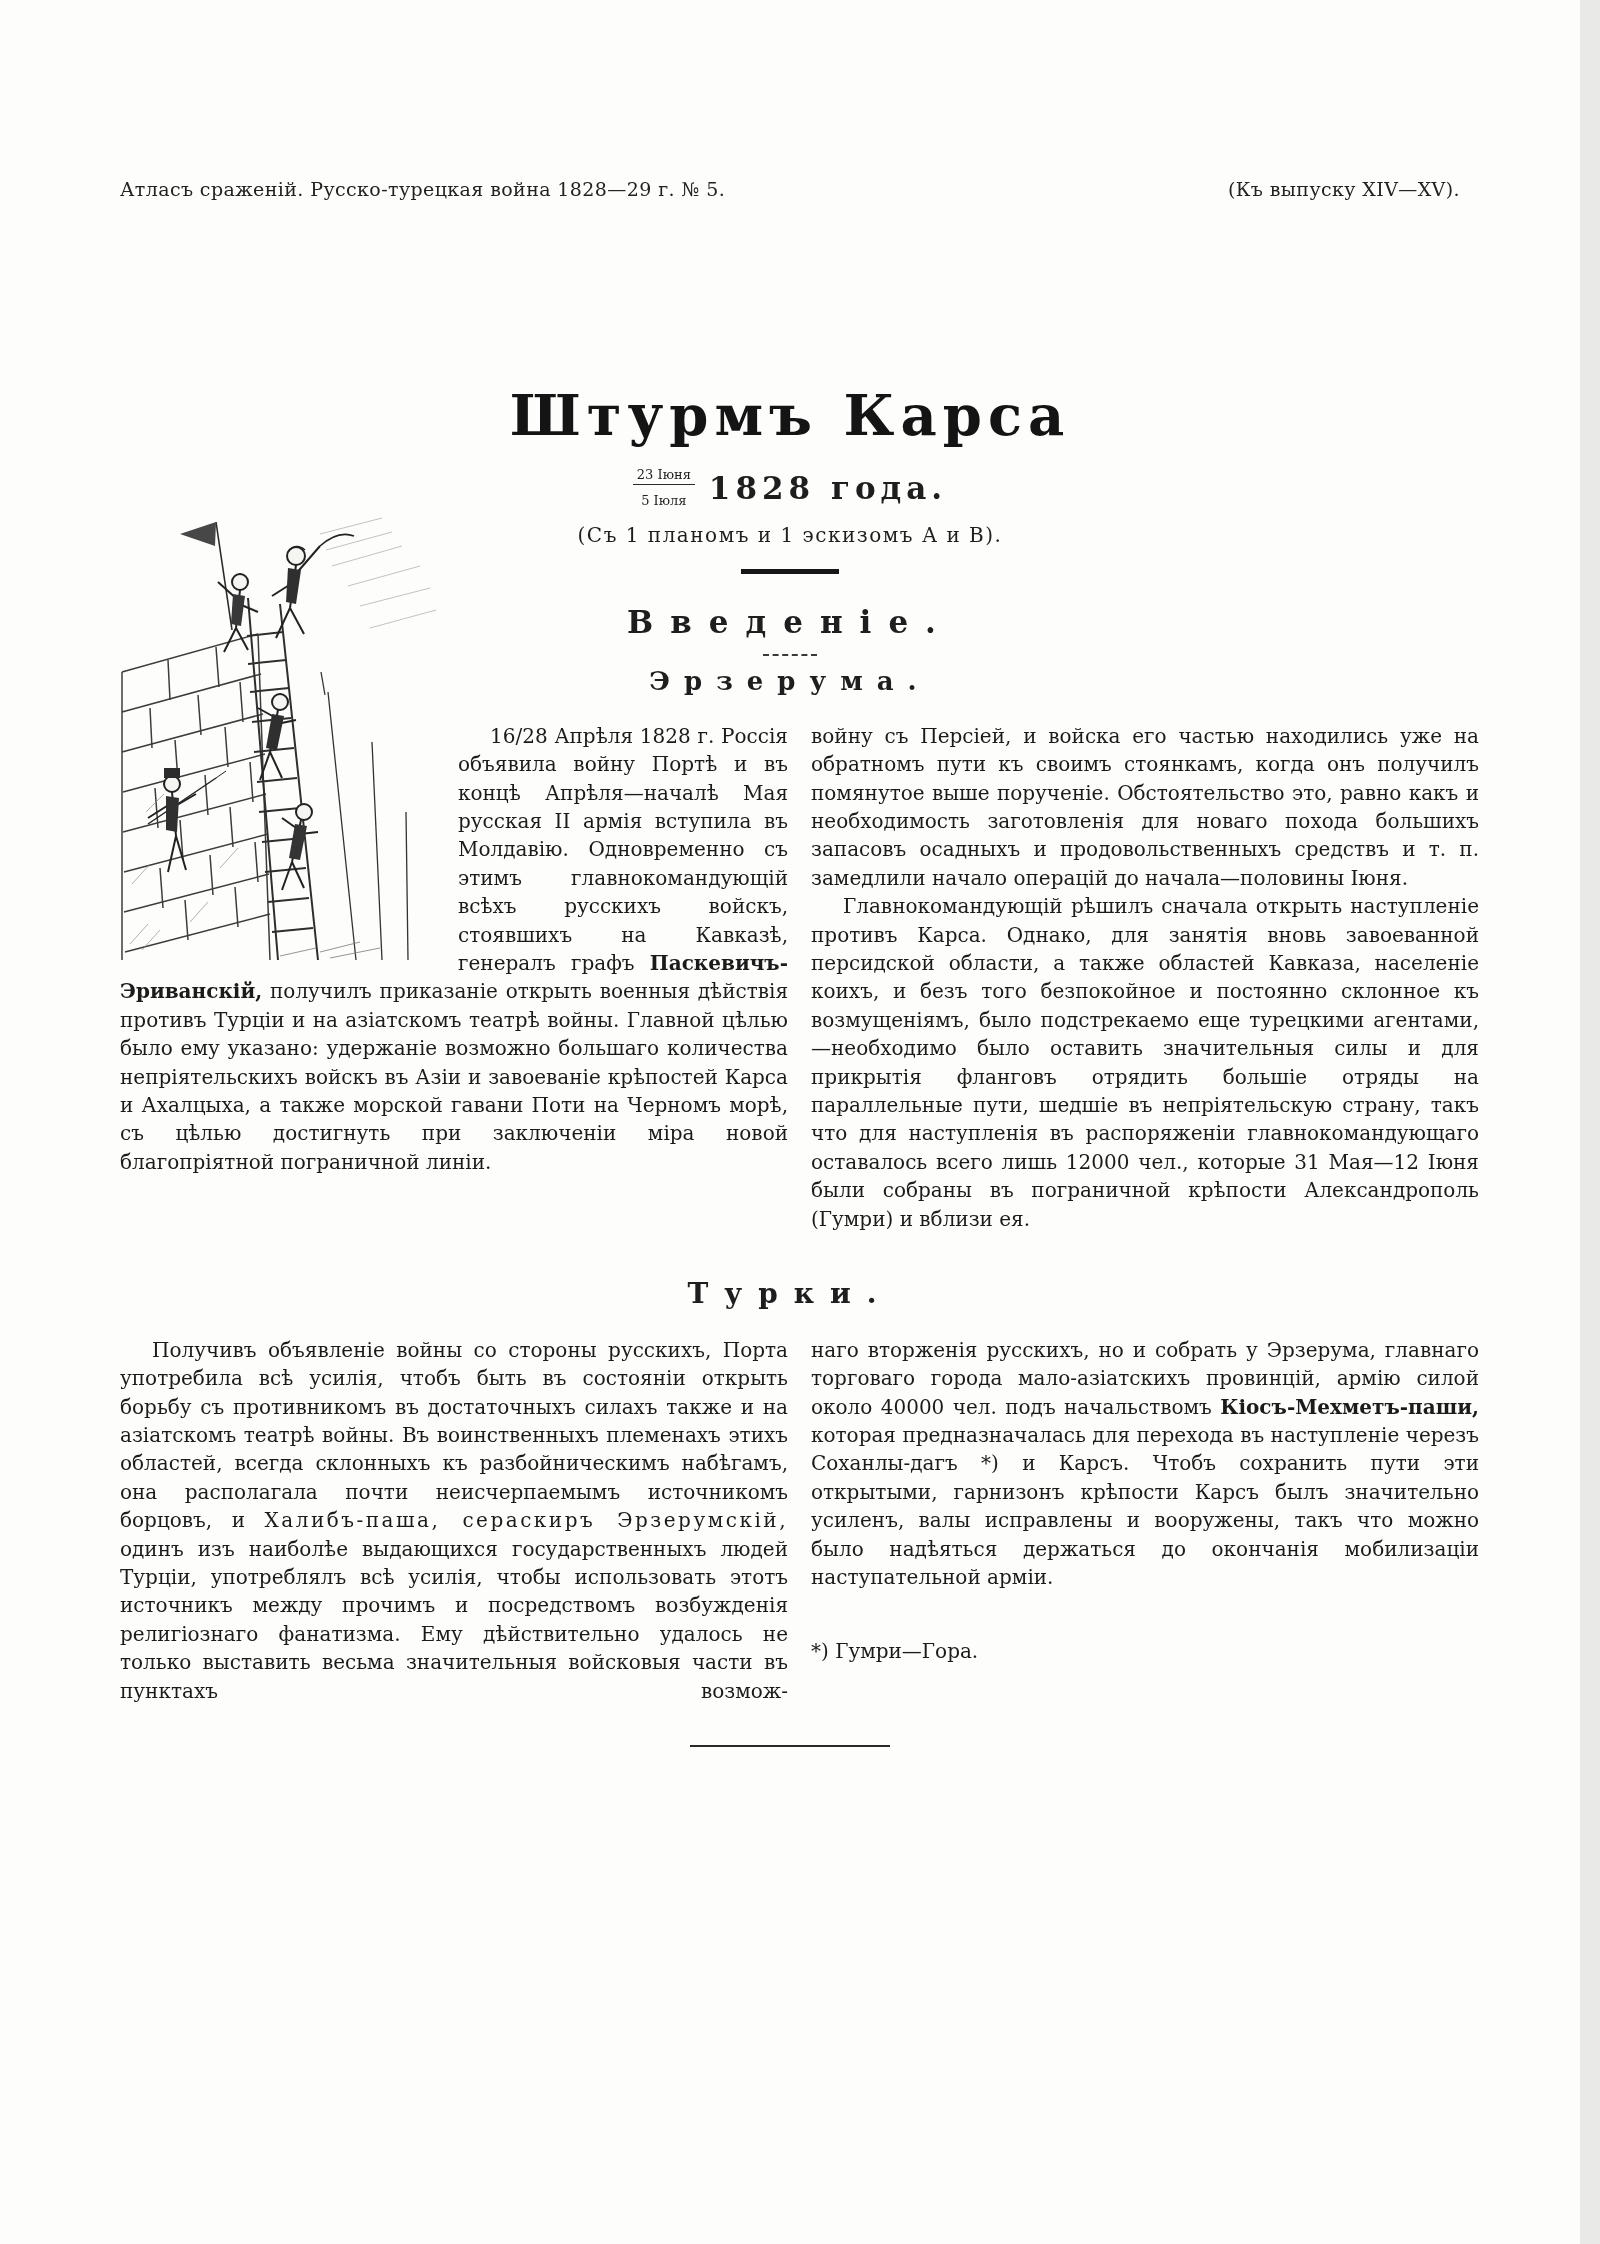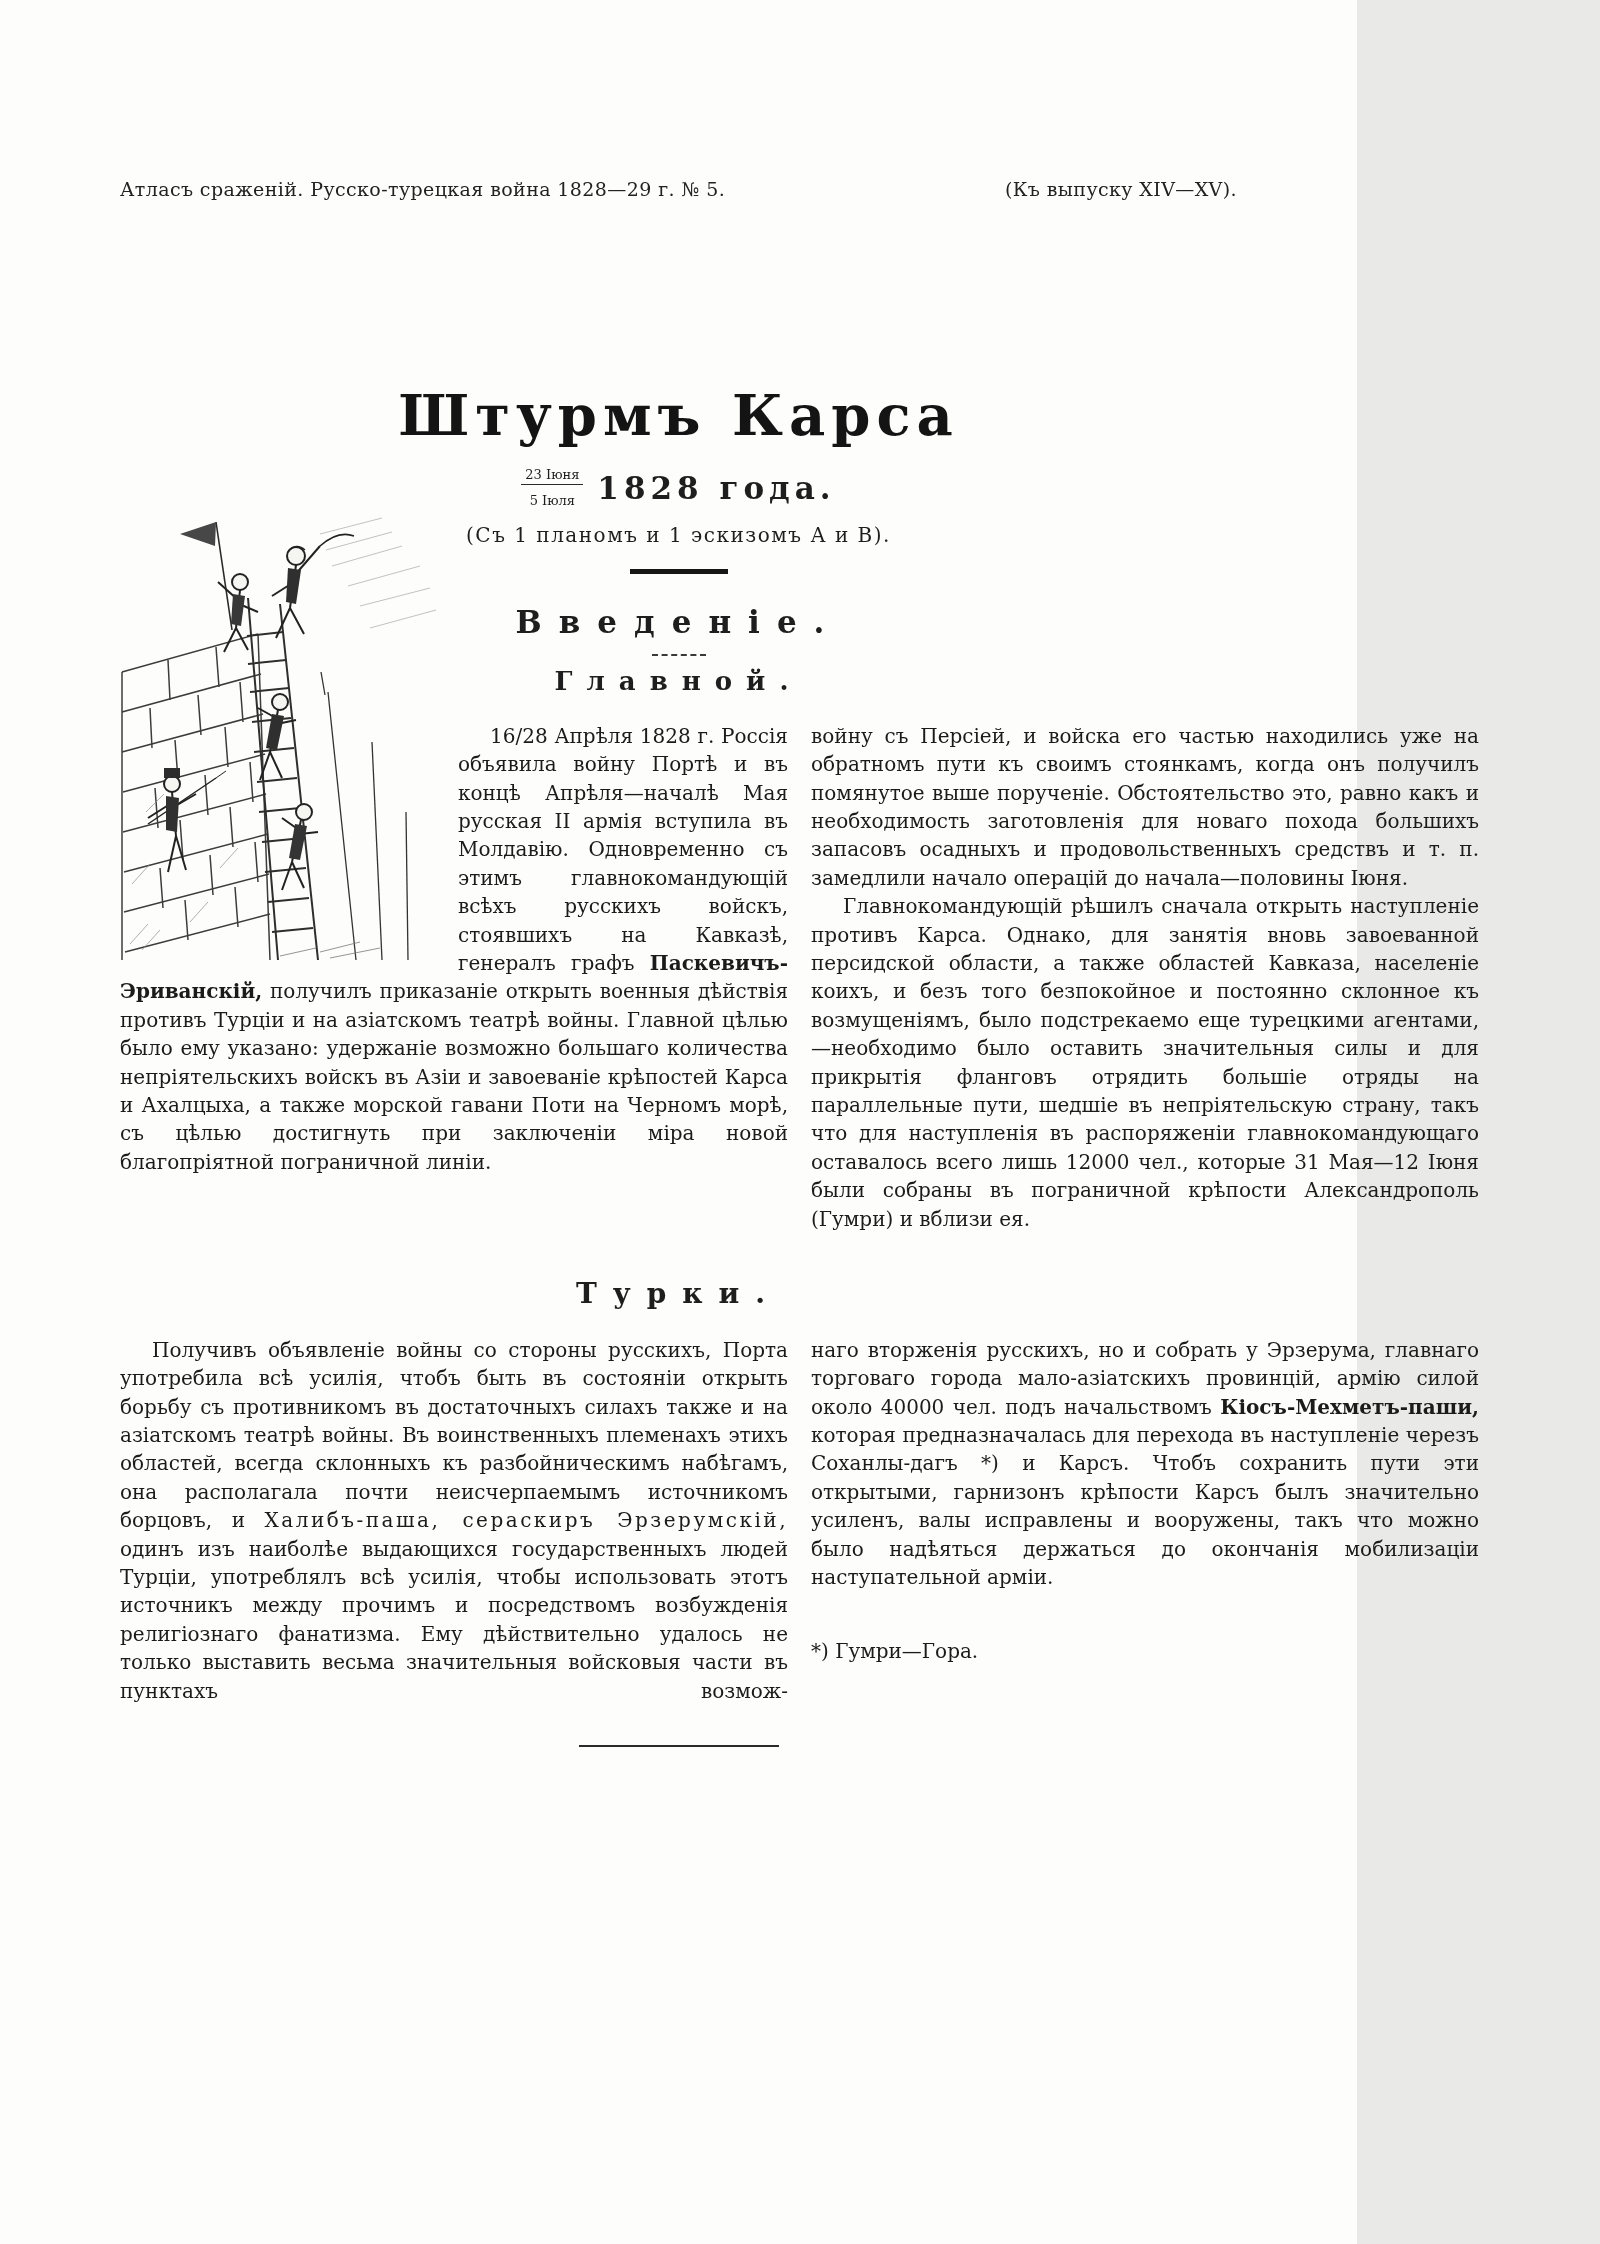--- a/index.html
+++ b/index.html
@@ -4,21 +4,21 @@
 <style>
   * { margin:0; padding:0; box-sizing:border-box; }
   html, body { width:1600px; height:2244px; }
   body {
     background:#e9e9e7;
     font-family:"DejaVu Serif","Liberation Serif",serif;
     color:#1e1e1e;
   }
   .page {
     position:relative;
-    width:1357px; height:2244px;
+    width:1580px; height:2244px;
     background:#fdfdfb;
     padding:178px 120px 0 120px;
   }
   
   .page-header {
     display:flex; justify-content:space-between; align-items:baseline;
     font-size:19px; letter-spacing:0.4px; color:#222;
   }
   
   .title-block { text-align:center; margin-top:182px; }
@@ -87,21 +87,21 @@
         <span class="frac-bottom">5 Іюля</span>
       </span>
       <span class="title-year">1828 года.</span>
     </div>
     <div class="title-note">(Съ 1 планомъ и 1 эскизомъ А и В).</div>
     <div class="thick-rule"></div>
   </section>
 
   <h2 class="sec-intro">Введеніе.</h2>
   <div class="ornament"></div>
-  <h3 class="sec-sub">Главной.</h3>
+  <h3 class="sec-sub">Эрзерума.</h3>
 
   <section class="columns">
     <div class="col">
       <div class="illus-wrap">
         <svg viewBox="0 0 322 448" xmlns="http://www.w3.org/2000/svg">
 
           <g stroke="#b2b2b0" stroke-width="0.8">
             <line x1="200" y1="22" x2="262" y2="6"></line>
             <line x1="206" y1="38" x2="272" y2="20"></line>
             <line x1="212" y1="54" x2="282" y2="34"></line>

